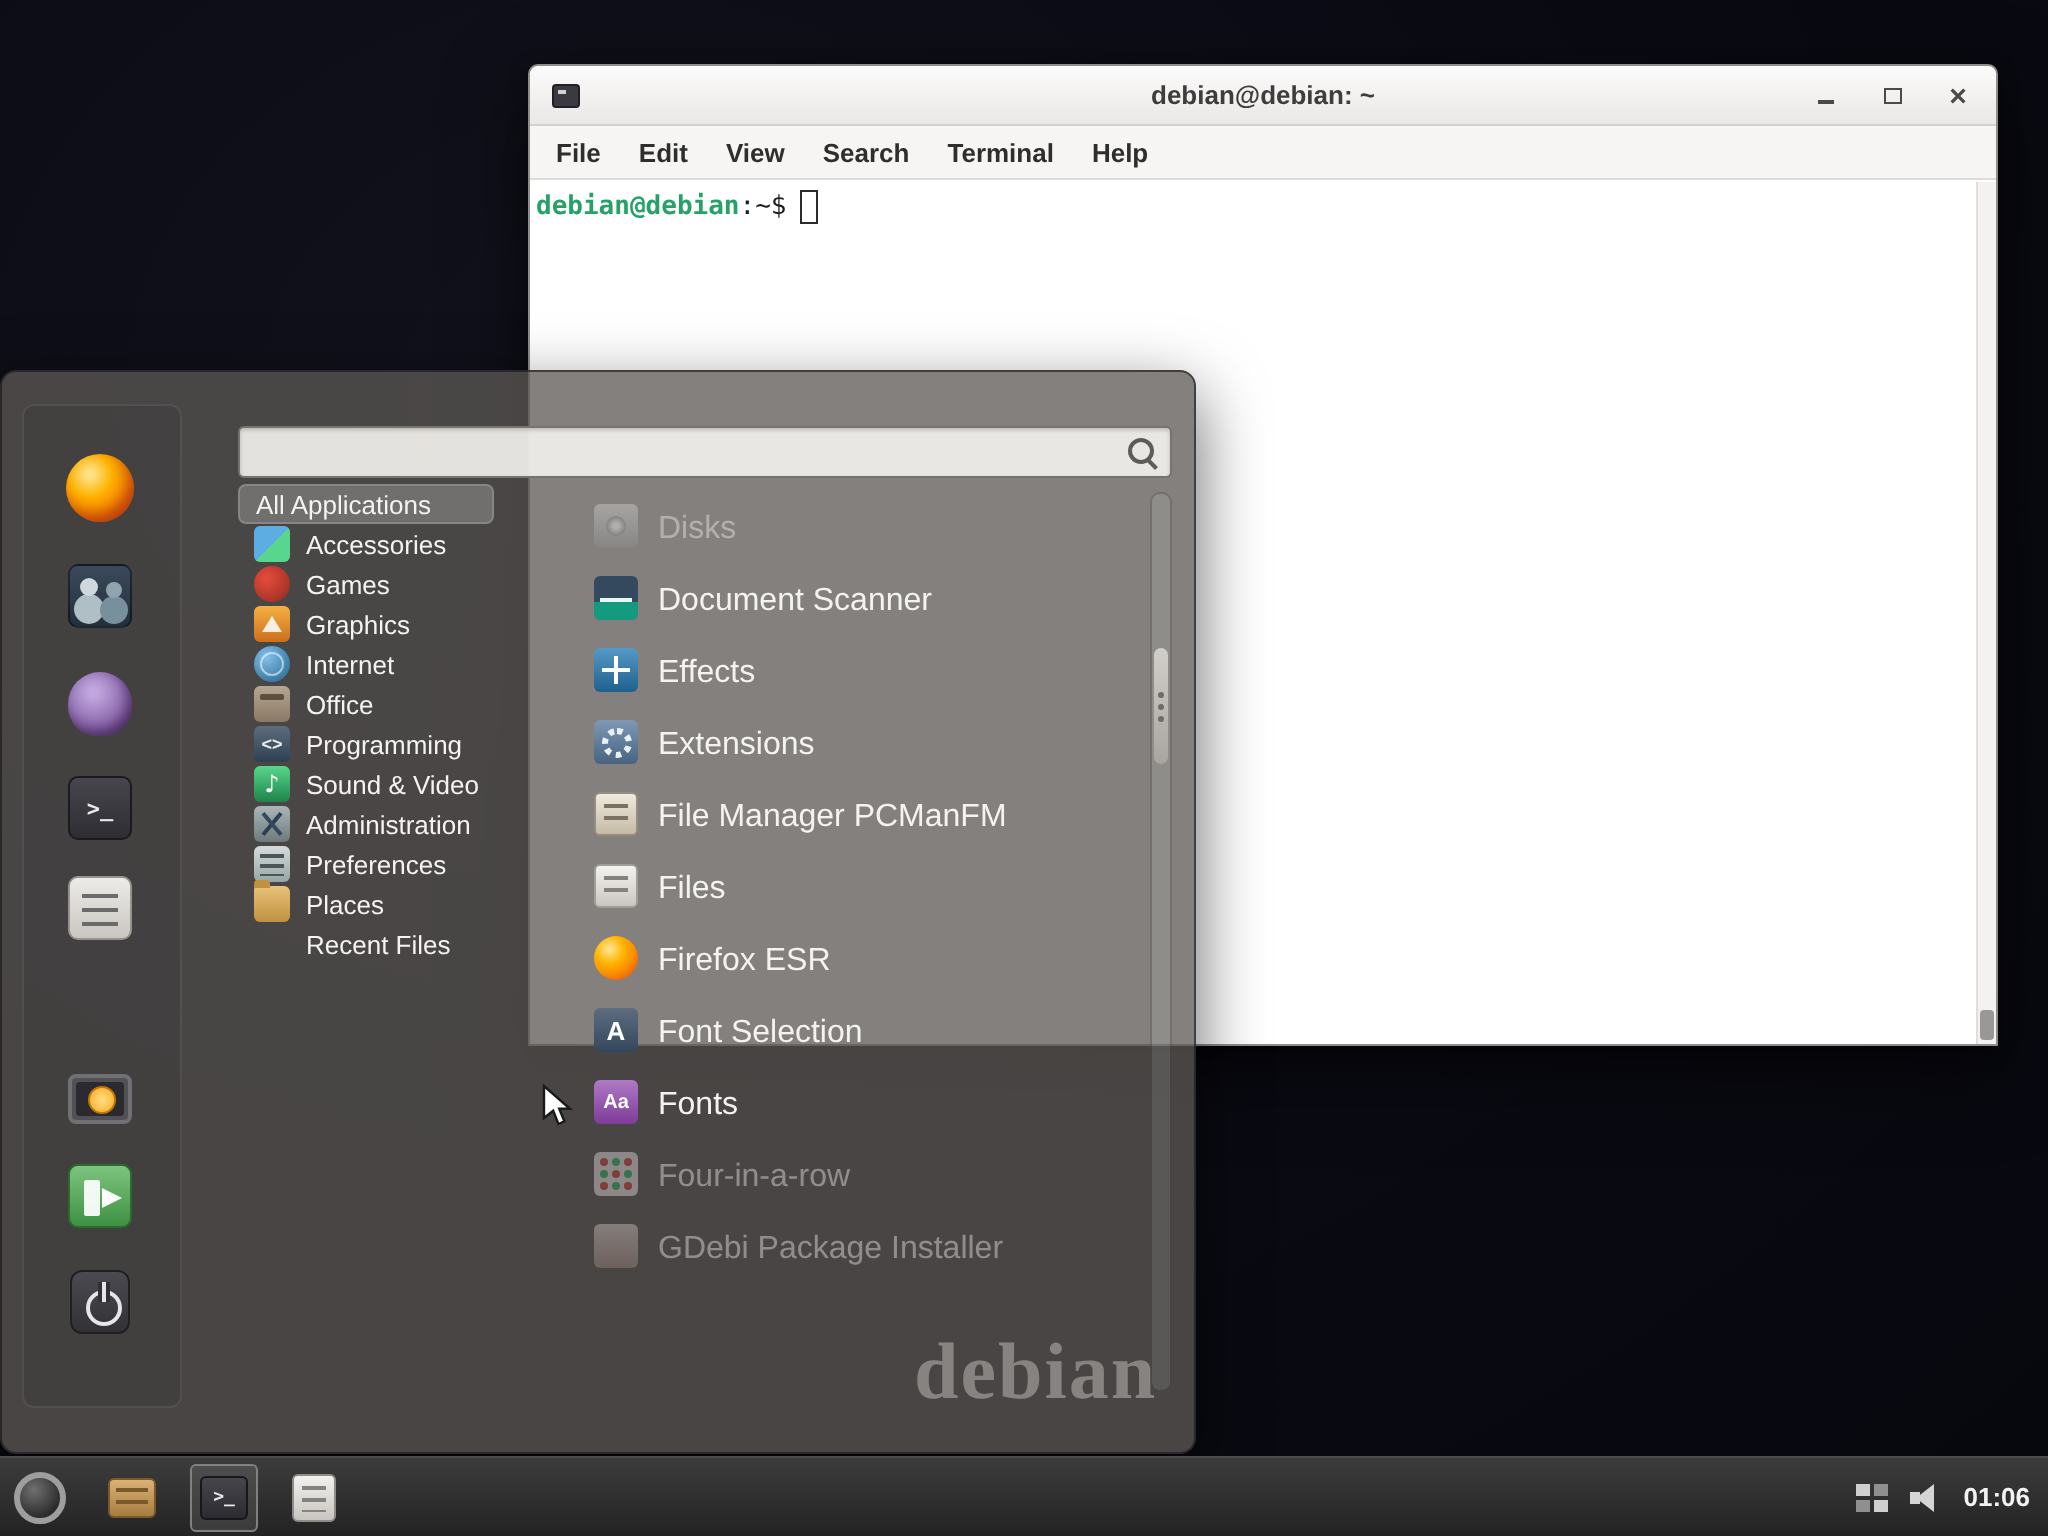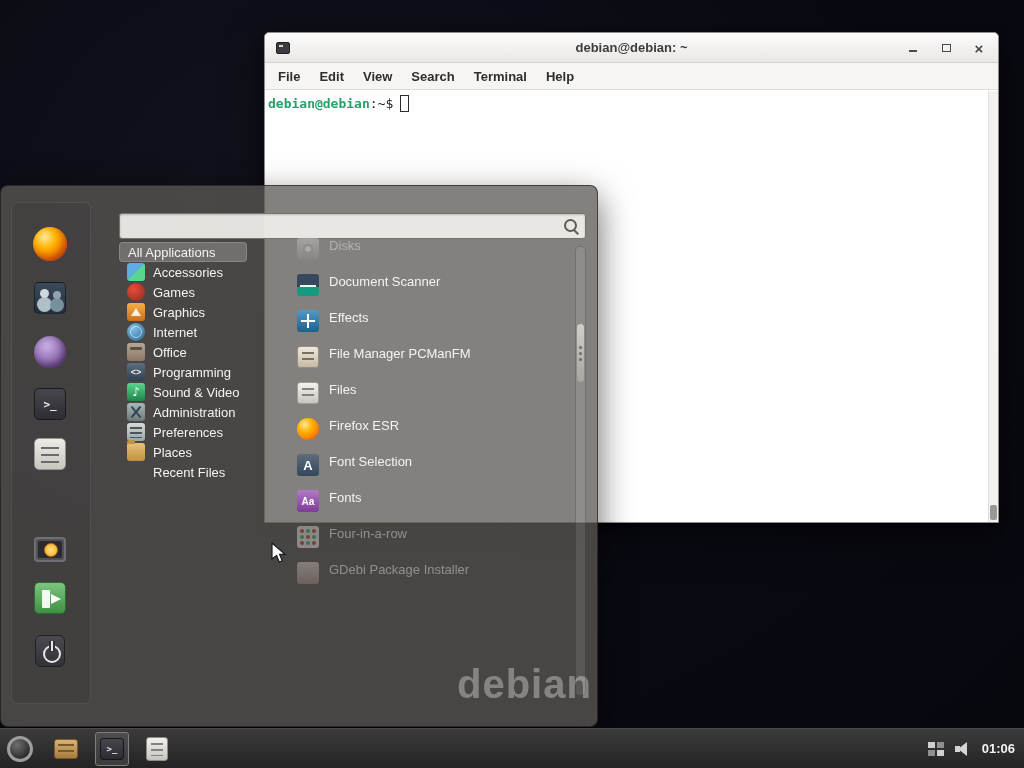--- a/index.html
+++ b/index.html
@@ -25,34 +25,34 @@
   .p-path { color:#1c1c1c; }
   .term-cursor { width:9px; height:17px; border:1px solid #2b2b2b; margin-left:7px; display:inline-block; }
   .term-scrollbar { position:absolute; right:0; top:58px; width:10px; height:431px; background:#f3f2f0; border-left:1px solid #e0deda; }
   .term-scroll-thumb { position:absolute; left:1px; bottom:2px; width:7px; height:15px; background:#9a9896; border-radius:2px; }
 
   
   .app-menu { position:absolute; left:0; top:185px; width:598px; height:542px; background:rgba(92,88,84,0.76); border:1px solid rgba(22,22,22,.6); border-radius:8px; box-shadow:0 12px 34px rgba(0,0,0,.6); z-index:3; }
   .fav-col { position:absolute; left:10px; top:16px; width:80px; height:502px; background:rgba(0,0,0,.07); border:1px solid rgba(255,255,255,.08); border-radius:6px; }
   .fav { position:absolute; left:31px; width:36px; height:36px; display:flex; align-items:center; justify-content:center; cursor:default; }
 
-  .brand-watermark { position:absolute; left:456px; top:476px; font-family:Liberation Sans, sans-serif; font-size:40px; font-weight:bold; letter-spacing:1px; color:rgba(228,226,222,.40); pointer-events:none; }
+  .brand-watermark { position:absolute; left:456px; top:476px; font-family:Liberation Serif, serif; font-size:40px; font-weight:bold; letter-spacing:1px; color:rgba(228,226,222,.40); pointer-events:none; }
 
   .search-box { position:absolute; left:118px; top:27px; width:467px; height:26px; background:rgba(242,240,236,.92); border:1px solid #77736d; border-radius:3px; display:flex; align-items:center; box-shadow:inset 0 1px 2px rgba(0,0,0,.2); }
   .search-input { flex:1; height:100%; border:none; outline:none; background:transparent; font-size:13px; padding:0 8px; color:#222; font-family:"Liberation Sans",sans-serif; }
   .search-icon { width:16px; height:16px; margin-right:6px; position:relative; flex-shrink:0; }
   .search-icon::before { content:""; position:absolute; left:1px; top:1px; width:9px; height:9px; border:2px solid #5f5c57; border-radius:50%; }
   .search-icon::after { content:""; position:absolute; left:11px; top:11px; width:6px; height:2px; background:#5f5c57; transform:rotate(45deg); transform-origin:left center; }
 
   .cat-col { position:absolute; left:118px; top:56px; width:128px; }
   .cat-row { height:20px; display:flex; align-items:center; gap:8px; padding:0 8px; border-radius:4px; color:#f4f3f1; font-size:13px; cursor:default; white-space:nowrap; }
   .cat-row.selected { background:rgba(255,255,255,.22); border:1px solid rgba(255,255,255,.16); }
 
   .app-col { position:absolute; left:290px; top:52px; width:282px; height:456px; overflow:hidden; }
-  .app-row { height:36px; display:flex; align-items:flex-start; gap:10px; padding-left:6px; color:#f4f3f1; font-size:13px; cursor:default; white-space:nowrap; }
+  .app-row { height:36px; display:flex; align-items:flex-end; gap:10px; padding-left:6px; color:#f4f3f1; font-size:16px; cursor:default; white-space:nowrap; }
   .faded { opacity:.42; }
 
   .menu-scroll { position:absolute; left:574px; top:60px; width:11px; height:450px; background:rgba(255,255,255,.10); border:1px solid rgba(0,0,0,.2); border-radius:5px; }
   .menu-thumb { position:absolute; left:1px; top:77px; width:7px; height:58px; background:linear-gradient(#d2cfcb,#a8a5a1); border-radius:4px; }
   .menu-thumb::after { content:""; position:absolute; left:50%; top:50%; width:3px; height:3px; margin:-1.5px 0 0 -1.5px; border-radius:50%; background:#6f6c68; box-shadow:0 -6px 0 #6f6c68, 0 6px 0 #6f6c68; }
 
   
   .ci { width:18px; height:18px; position:relative; flex-shrink:0; }
   .ai { width:22px; height:22px; position:relative; flex-shrink:0; }
 
@@ -280,20 +280,24 @@
       </div>
       <div class="app-row">
         <span class="ai ai-scanner"></span>
         <span>Document Scanner</span>
       </div>
       <div class="app-row">
         <span class="ai ai-effects"></span>
         <span>Effects</span>
       </div>
       <div class="app-row">
+        <span class="ai ai-extensions"></span>
+        <span>Extensions</span>
+      </div>
+      <div class="app-row">
         <span class="ai ai-pcmanfm"></span>
         <span>File Manager PCManFM</span>
       </div>
       <div class="app-row">
         <span class="ai ai-files"></span>
         <span>Files</span>
       </div>
       <div class="app-row">
         <span class="ai ai-firefox"></span>
         <span>Firefox ESR</span>

